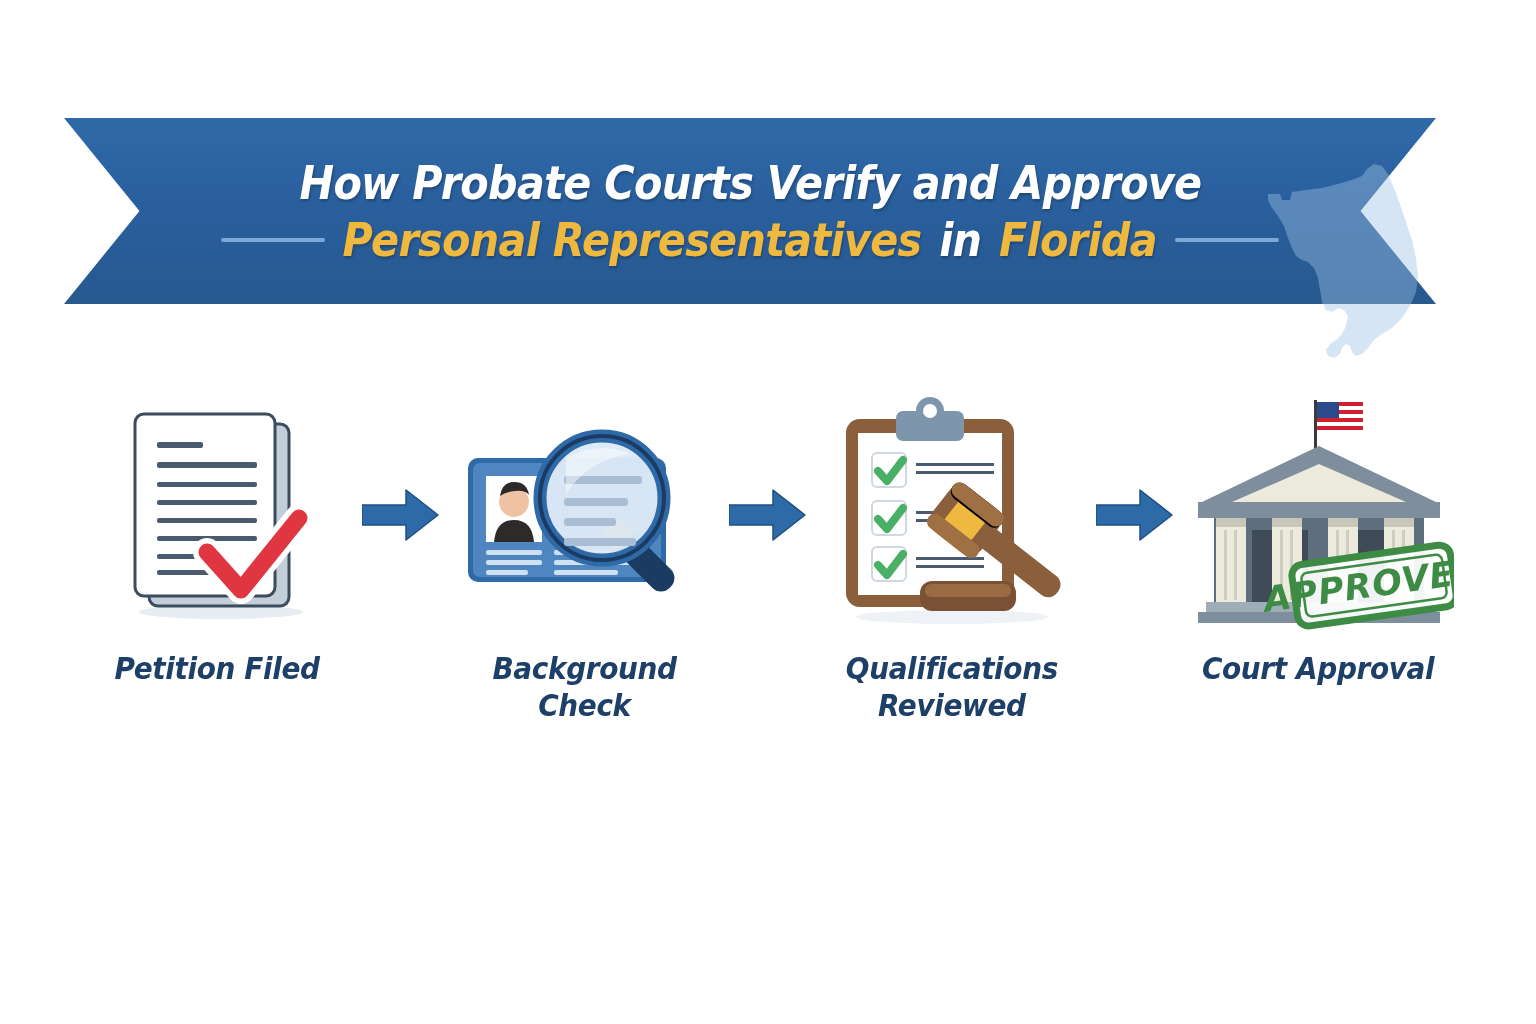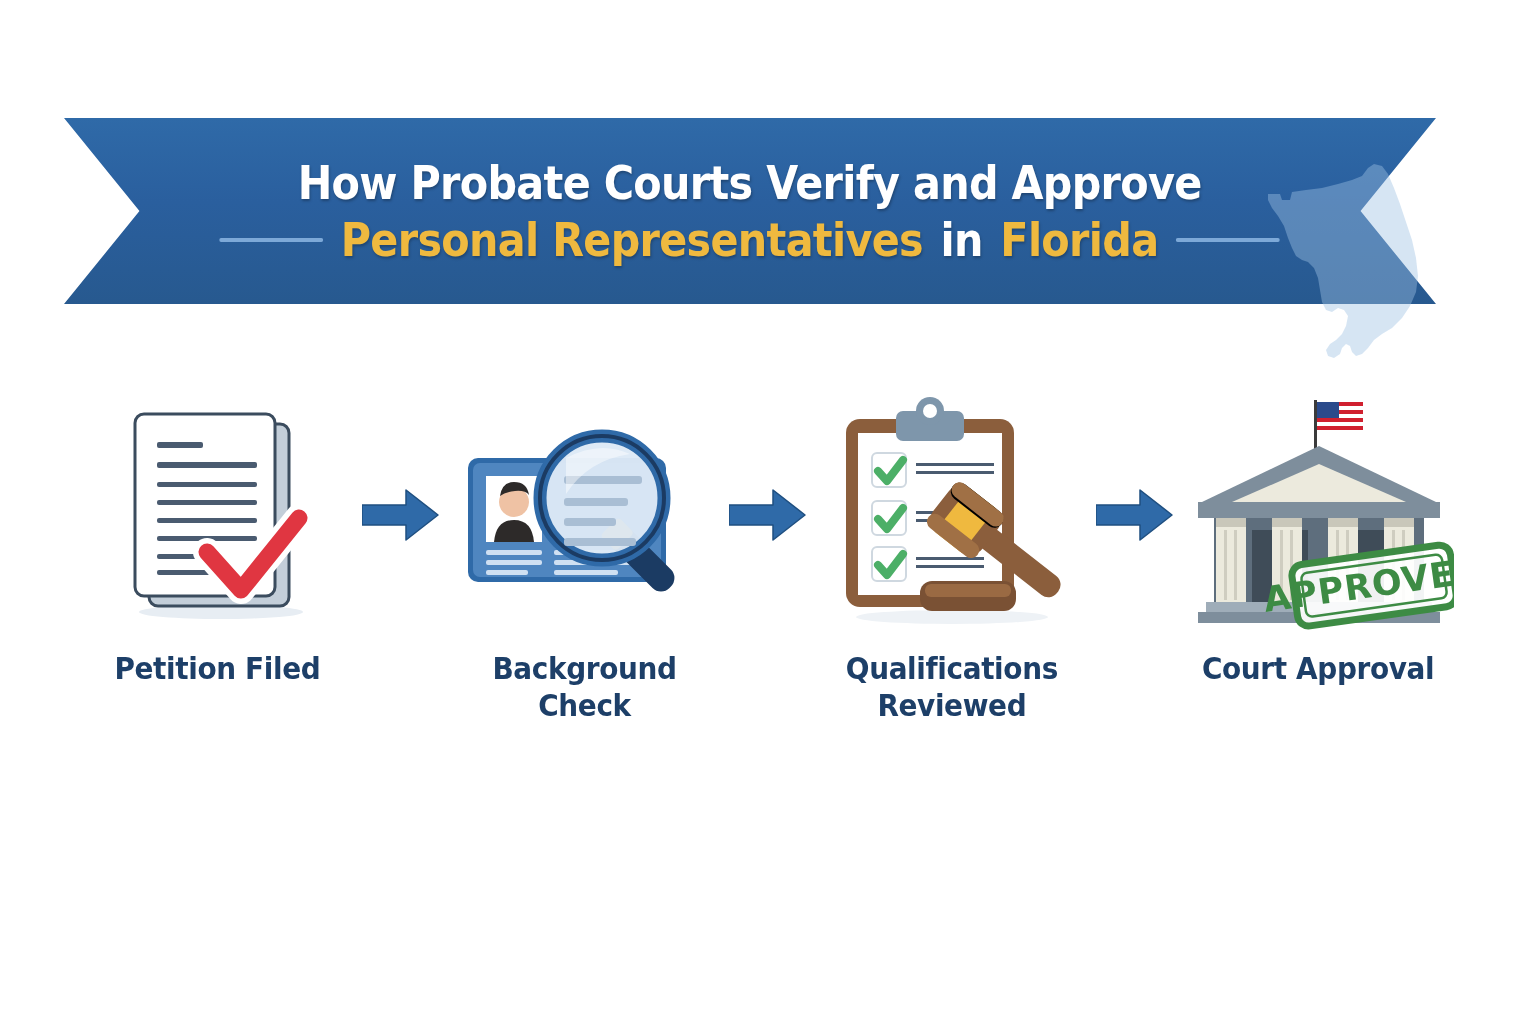--- a/index.html
+++ b/index.html
@@ -10,20 +10,21 @@
     background: #ffffff;
     font-family: "Liberation Sans", sans-serif;
     overflow: hidden;
   }
 
   #stage {
     position: relative;
     width: 1325px;
     height: 1024px;
     background: #ffffff;
+    font-style: italic;
   }
 
   
   .banner-wrap {
     position: absolute;
     left: 64px;
     top: 118px;
     width: 1372px;
     height: 186px;
   }

